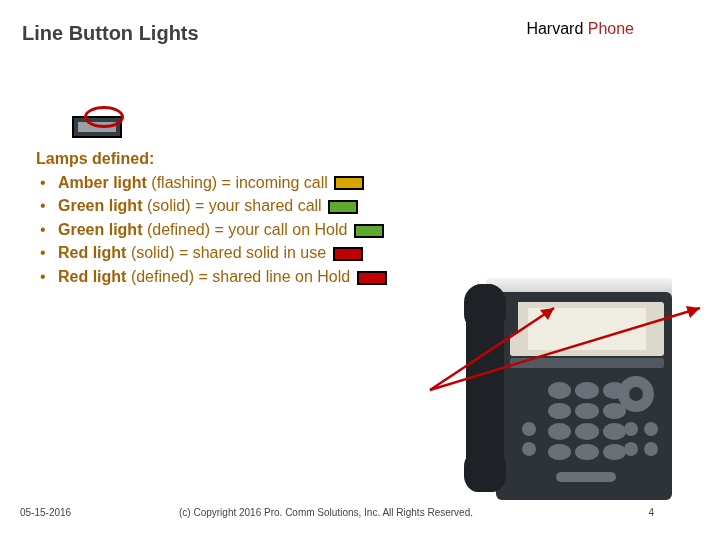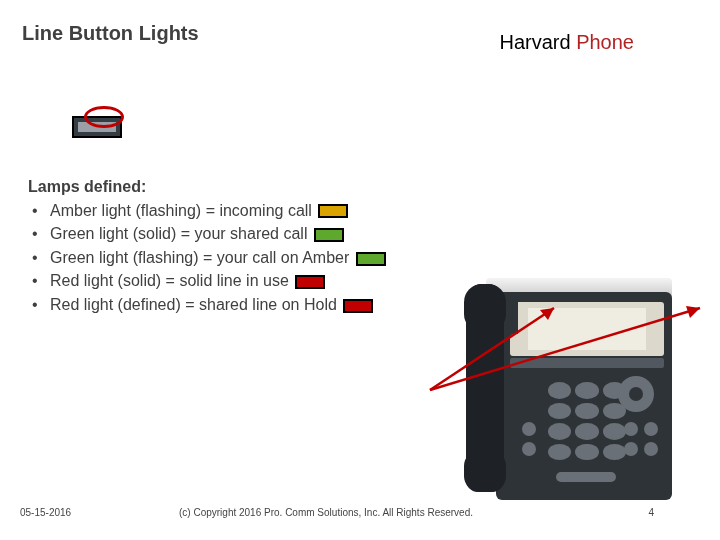--- a/index.html
+++ b/index.html
@@ -1,30 +1,30 @@
 <!DOCTYPE html>
 <html><head>
 <meta charset="utf-8">
 <style>
   * { margin: 0; padding: 0; box-sizing: border-box; }
   html, body { width: 720px; height: 540px; background: #fff; font-family: "Segoe UI", Arial, sans-serif; overflow: hidden; }
   .slide { position: relative; width: 660px; height: 540px; }
   .title { position: absolute; top: 22px; left: 22px; font-size: 20px; font-weight: 700; color: #404040; }
-  .brand { position: absolute; top: 31px; right: 26px; font-size: 20px; font-weight: 400; color: #000; }
+  .brand { position: absolute; top: 20px; right: 26px; font-size: 16px; font-weight: 400; color: #000; }
   .brand .accent { color: #b22222; }
   .lamp-hdr-wrap { position: absolute; top: 100px; left: 72px; width: 54px; height: 50px; }
   .lamp-hdr { position: absolute; top: 16px; left: 0; width: 50px; height: 22px; border: 2px solid #000; background: #353d44; }
   .lamp-hdr-inner { position: absolute; top: 4px; left: 4px; right: 4px; bottom: 4px; background: #9aa0a6; }
   .lamp-hdr-circle { position: absolute; top: 6px; left: 12px; width: 40px; height: 22px; border: 3px solid #c00000; border-radius: 50%; background: transparent; }
-  .content { position: absolute; top: 148px; left: 28px; width: 430px; font-size: 16px; color: #404040; line-height: 1.35; margin-top: 28px; }
+  .content { position: absolute; top: 148px; left: 36px; width: 430px; font-size: 16px; color: #a16207; line-height: 1.35; }
   .content-hdr { font-weight: 700; margin-bottom: 2px; }
   .content ul { list-style: none; padding-left: 0; }
   .content li { position: relative; padding-left: 22px; margin-bottom: 2px; white-space: nowrap; }
   .content li .dot { position: absolute; left: 4px; top: 0; font-weight: 400; }
-  .content li .bold { font-weight: 400; }
+  .content li .bold { font-weight: 700; }
   .lamp-inline { display: inline-block; vertical-align: middle; width: 30px; height: 14px; border: 2px solid #000; margin-left: 2px; position: relative; }
   .lamp-amber { background: #d9a300; }
   .lamp-green { background: #5fa82e; }
   .lamp-red   { background: #c00000; }
   .date { position: absolute; bottom: 22px; left: 20px; font-size: 10px; color: #444; }
   .copyright { position: absolute; bottom: 22px; left: 0; right: 8px; text-align: center; font-size: 10px; color: #444; }
   .pagemark { position: absolute; bottom: 22px; right: 6px; font-size: 10px; color: #444; }
 
   
   .phone { position: absolute; right: -12px; top: 248px; width: 212px; height: 256px; }
@@ -80,26 +80,26 @@
         <span class="bold">Amber light </span><span>(flashing) = incoming call</span>
         <span class="lamp-inline lamp-amber"></span>
       </li>
       <li>
         <span class="dot">•</span>
         <span class="bold">Green light  </span><span>(solid) = your shared call</span>
         <span class="lamp-inline lamp-green"></span>
       </li>
       <li>
         <span class="dot">•</span>
-        <span class="bold">Green light  </span><span>(flashing) = your call on Amber</span>
+        <span class="bold">Green light  </span><span>(defined) = your call on Hold</span>
         <span class="lamp-inline lamp-green"></span>
       </li>
       <li>
         <span class="dot">•</span>
-        <span class="bold">Red light  </span><span>(solid) = solid line in use</span>
+        <span class="bold">Red light  </span><span>(solid) = shared solid in use</span>
         <span class="lamp-inline lamp-red"></span>
       </li>
       <li>
         <span class="dot">•</span>
         <span class="bold">Red light </span><span>(defined) = shared line on Hold</span>
         <span class="lamp-inline lamp-red"></span>
       </li>
     </ul>
   </div>
 

